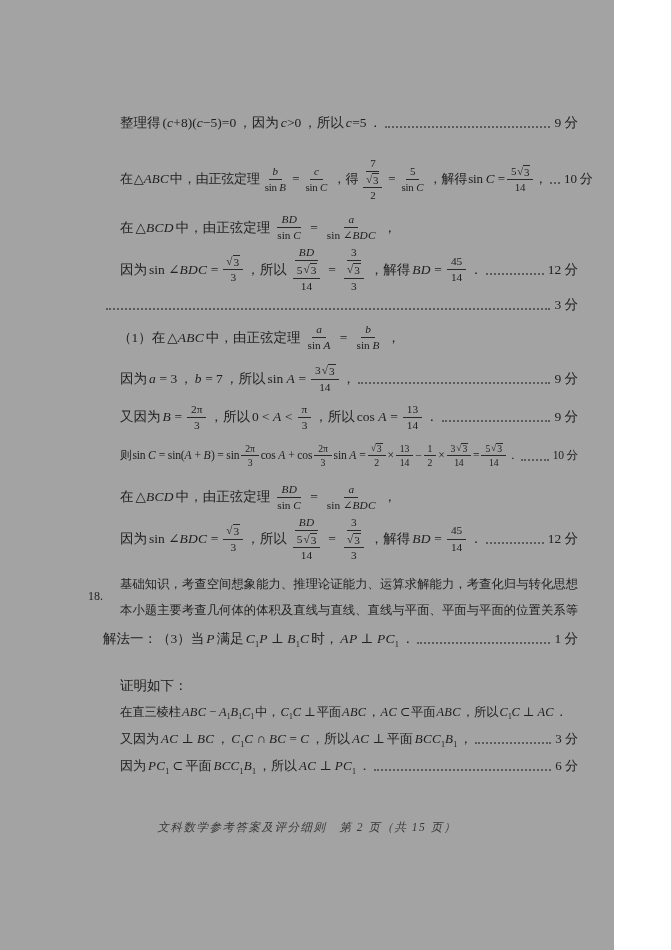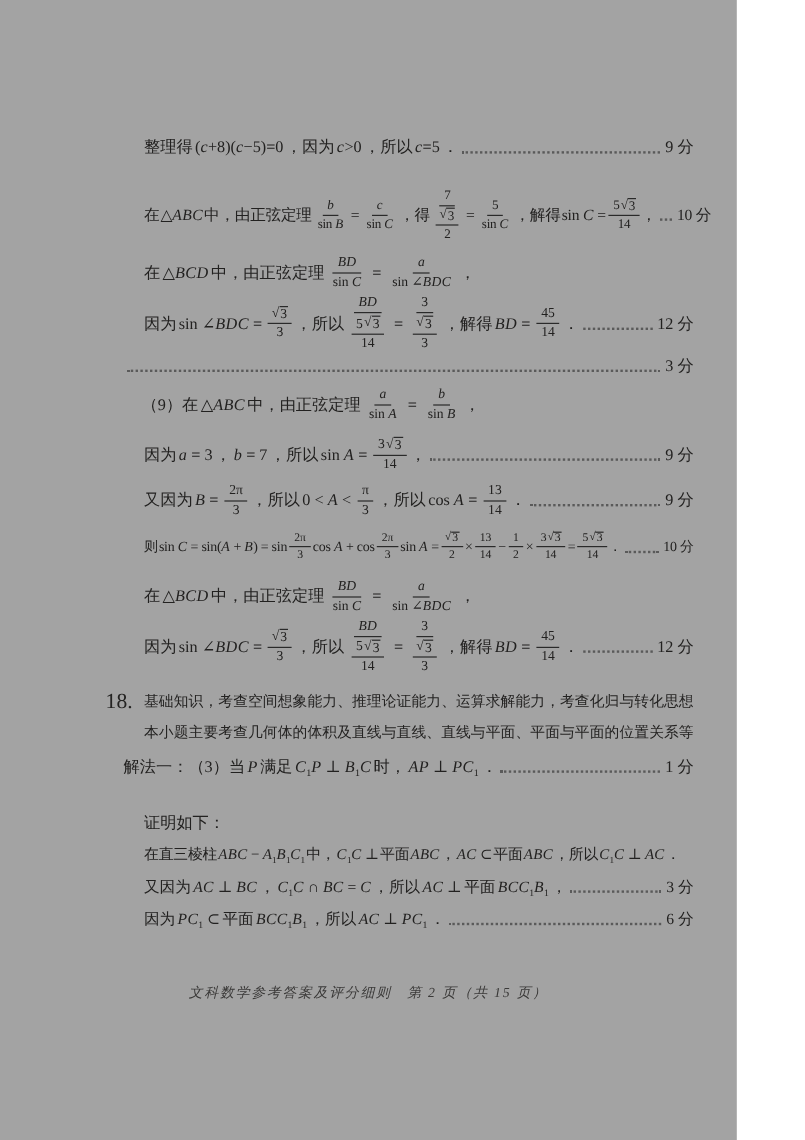--- a/index.html
+++ b/index.html
@@ -49,21 +49,21 @@
   .tight .m{margin:0 1px;}
   .tight .fr{margin:0 1px;}
   .para{
     position:relative;
     padding-left:32px;
     font-size:12.3px;
     line-height:26px;
     white-space:normal;
     color:#242322;
   }
-  .pnum{position:absolute;left:0;top:0;font-size:18px;}
+  .pnum{position:absolute;left:0;top:12px;font-size:12px;}
   .pline{text-align:justify;text-align-last:justify;}
   .pline.last{text-align-last:left;}
   .footer{
     position:absolute;top:820px;left:0;width:100%;
     text-align:center;
     font-size:11.5px;font-style:italic;letter-spacing:1.5px;
     color:#3a3938;
   }
 </style>
 </head>
@@ -237,21 +237,21 @@
         </span>
         <span class="cj">．</span>
         <span class="dots"></span>
         <span class="sc">12 分</span>
       </div>
       <div class="line" style="margin-top: 3px; padding-left: 15px;">
         <span class="dots"></span>
         <span class="sc">3 分</span>
       </div>
       <div class="line" style="margin-top: 9px; padding-left: 30px;">
-        <span class="cj">（9）在</span>
+        <span class="cj">（1）在</span>
         <span class="m">△<i>ABC</i></span>
         <span class="cj">中，由正弦定理</span>
         <span class="fr">
           <span class="num">
             <span class="m"><i>a</i></span>
           </span>
           <span class="den">
             <span class="m">sin <i>A</i></span>
           </span>
         </span>

